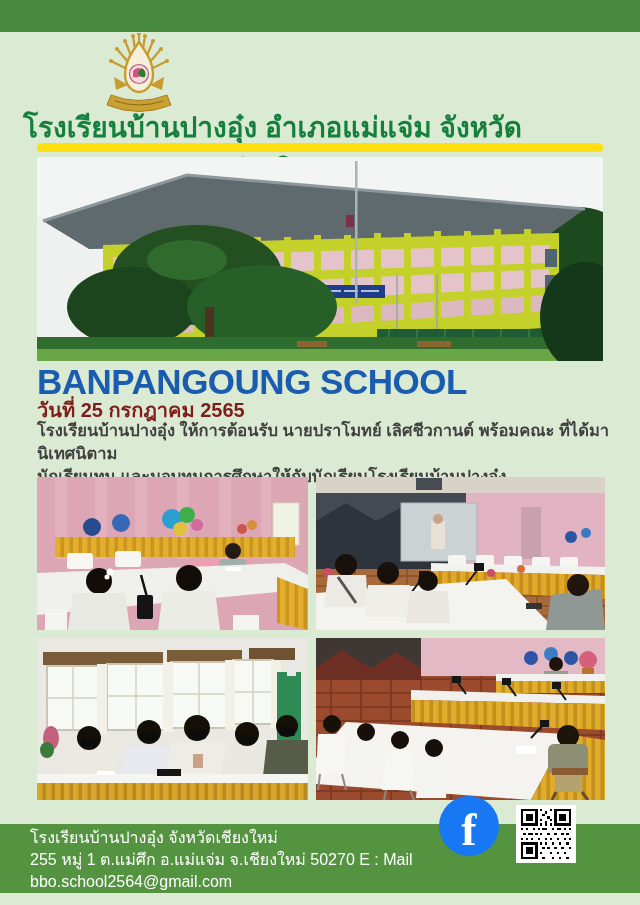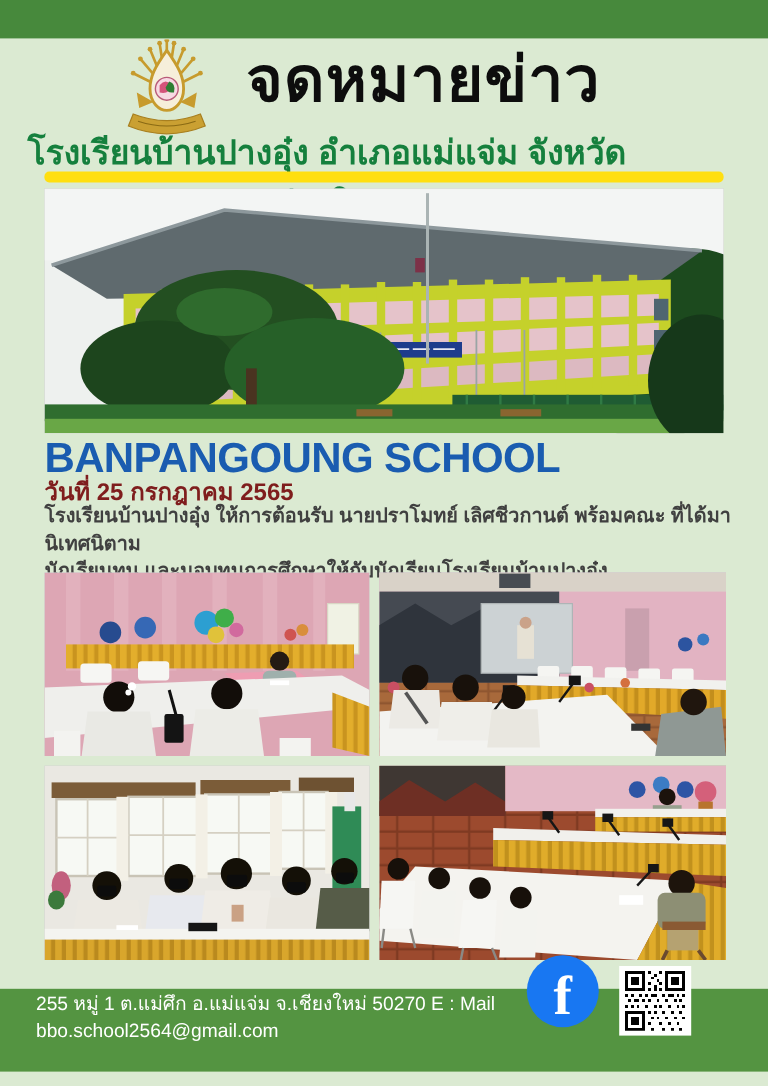--- a/index.html
+++ b/index.html
@@ -56,21 +56,20 @@
     </g>
     <path d="M37 9 C27 23 23 31 23 41 C23 53 31 59 37 59 C43 59 51 53 51 41 C51 31 47 23 37 9 Z" fill="#f6efda" stroke="#c79b2d" stroke-width="2.4"></path>
     <circle cx="37" cy="41" r="9.5" fill="#f7d9e2" stroke="#b95b79" stroke-width="1.2"></circle>
     <path d="M31 38 q5 -6 10 0 q-2 8 -10 6 z" fill="#d4537a"></path>
     <path d="M39 35 q6 2 4 9 q-6 1 -7 -4 z" fill="#2e7d32"></path>
     <path d="M12 44 L26 52 L14 57 Z M62 44 L48 52 L60 57 Z" fill="#c79b2d"></path>
     <path d="M9 62 q28 11 56 0 l4 10 q-32 13 -64 0 z" fill="#caa032" stroke="#a87f1f" stroke-width="1"></path>
     <path d="M13 68 q24 8 48 0" stroke="#8a6a14" stroke-width="1" fill="none"></path>
   </svg>
 
-  <div class="abs title">จดหมายข่าว</div>
   <div class="abs subtitle">โรงเรียนบ้านปางอุ๋ง อำเภอแม่แจ่ม จังหวัดเชียงใหม่</div>
   <div class="abs rule"></div>
 
   <div class="abs ph hero">
     <svg viewBox="0 0 566 204" width="566" height="204">
       <rect width="566" height="204" fill="#eef1ef"></rect>
       <rect width="566" height="60" fill="#f3f5f4"></rect>
       <ellipse cx="540" cy="120" rx="70" ry="70" fill="#1c4a1e"></ellipse>
       <ellipse cx="505" cy="170" rx="55" ry="40" fill="#205426"></ellipse>
       <polygon points="6,64 150,18 548,52 500,86 52,92" fill="#5f6a6e"></polygon>
@@ -360,20 +359,21 @@
           <line x1="266" y1="154" x2="272" y2="162"></line>
         </g>
       <rect x="200" y="108" width="20" height="8" fill="#ffffff"></rect>
       <line x1="215" y1="100" x2="228" y2="86" stroke="#161616" stroke-width="2"></line>
       <rect x="224" y="82" width="9" height="7" fill="#161616"></rect>
     </svg>
   </div>
 
   <div class="abs footerband"></div>
   <div class="abs footertext">
+    <div>โรงเรียนบ้านปางอุ๋ง จังหวัดเชียงใหม่</div>
     <div>255 หมู่ 1 ต.แม่ศึก อ.แม่แจ่ม จ.เชียงใหม่ 50270 E : Mail bbo.school2564@gmail.com</div>
   </div>
 
   <div class="abs fb">
     <span>f</span>
   </div>
 
   <div class="abs qr">
     <svg viewBox="0 0 21 21" width="52" height="50" shape-rendering="crispEdges">
       <rect width="21" height="21" fill="#fff"></rect>

